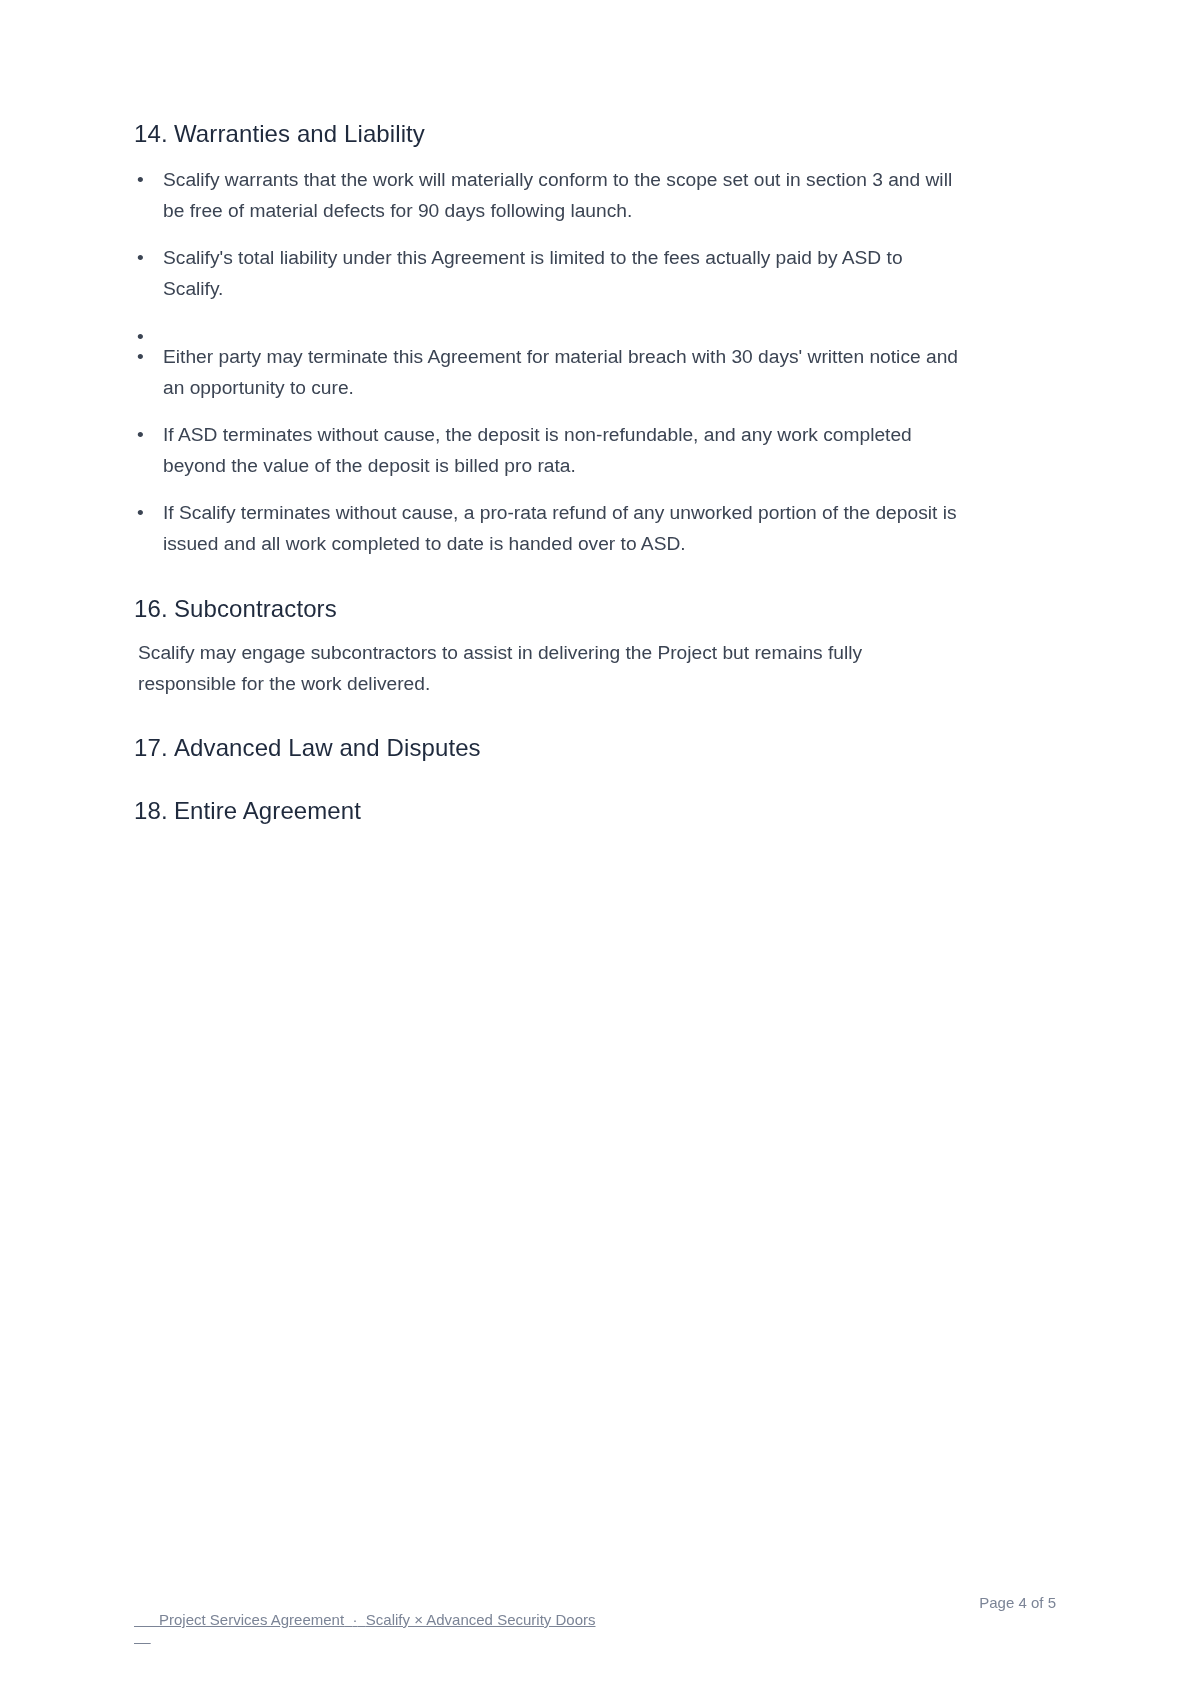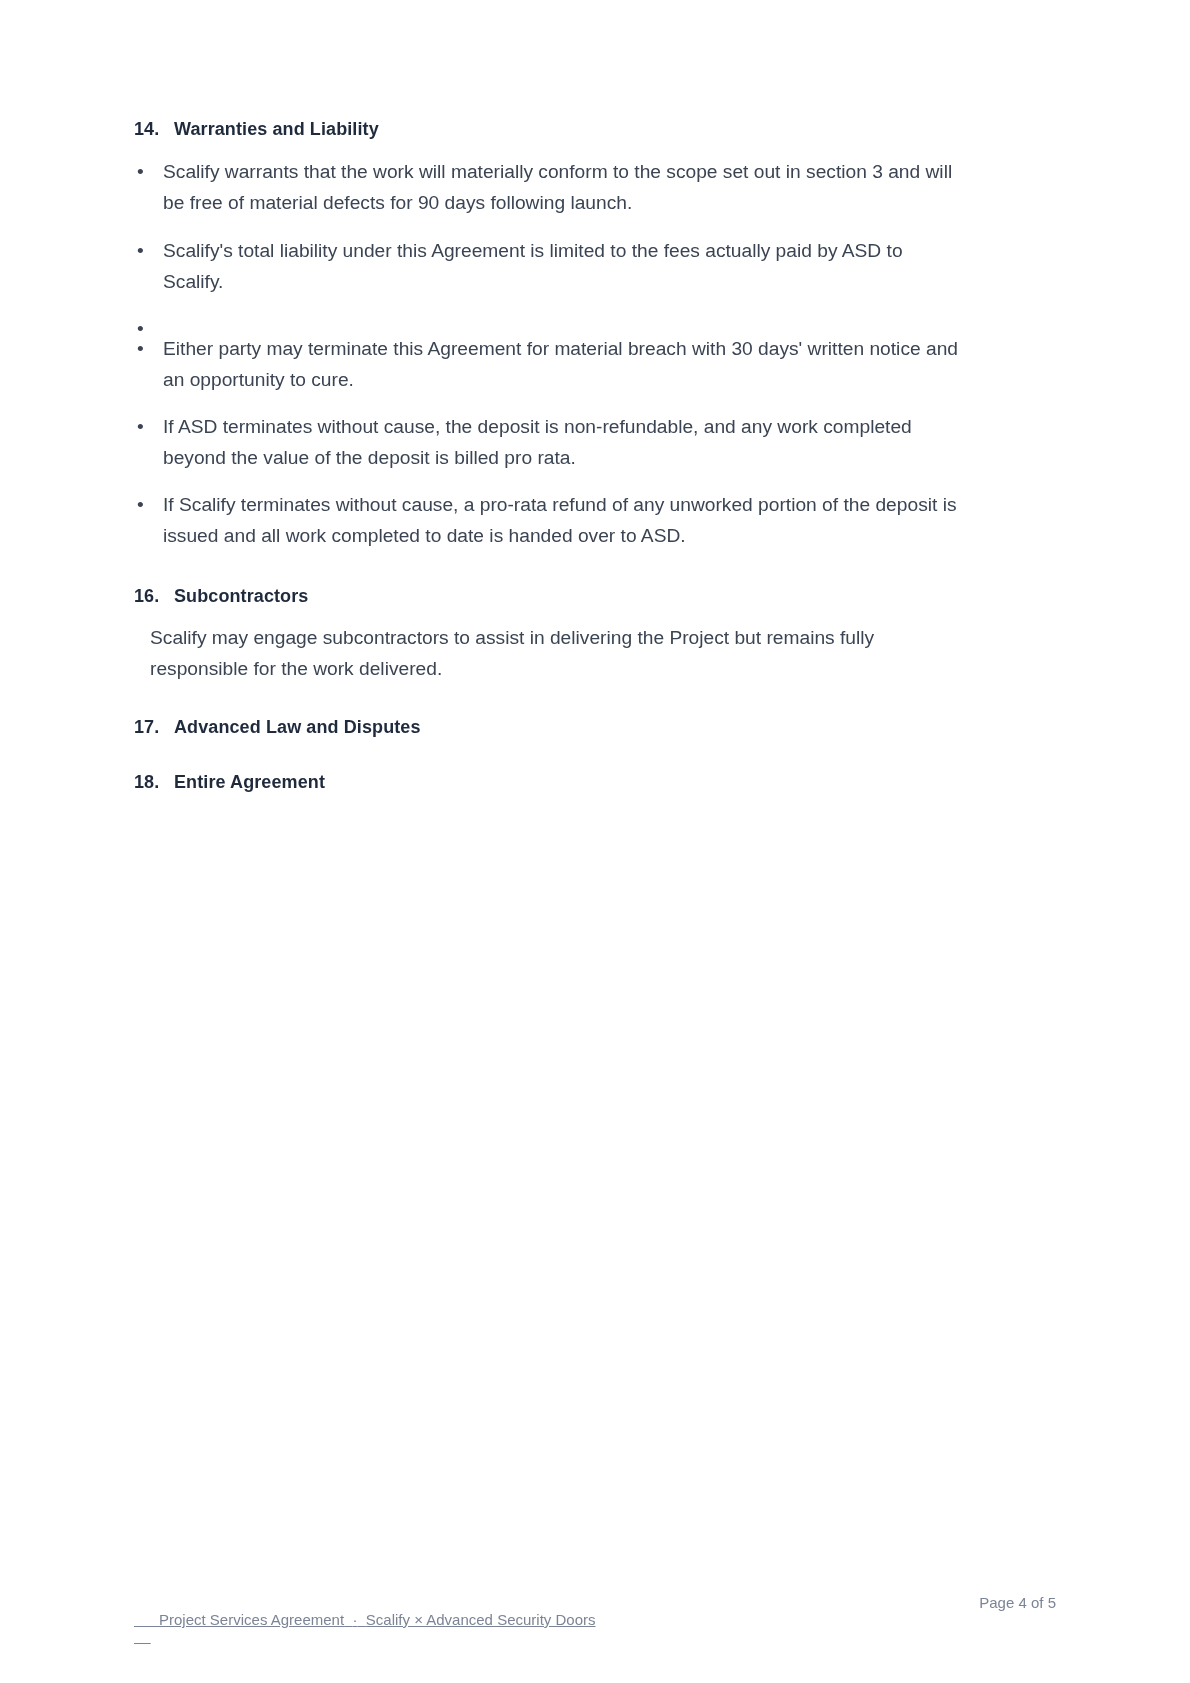--- a/index.html
+++ b/index.html
@@ -18,22 +18,22 @@
     box-sizing: border-box;
     overflow: hidden;
   }
   .content {
     position: absolute;
     left: 134px;
     top: 118px;
     width: 830px;
   }
   .sec-heading {
-    font-size: 18px;
-    font-weight: bold;
+    font-size: 24px;
+    font-weight: normal;
     color: #1f2a3d;
     letter-spacing: 0.1px;
     margin: 0;
     padding: 0;
     line-height: 1.3;
     display: flex;
     align-items: baseline;
   }
   .sec-num {
     min-width: 40px;
@@ -66,21 +66,21 @@
   ul.bullets li:last-child { margin-bottom: 0; }
   ul.bullets li .bullet-dot {
     position: absolute;
     left: 3px;
     top: 0;
     color: #3b4453;
     font-size: 19.2px;
     line-height: 1.62;
   }
   p.para {
-    margin: 16px;
+    margin: 4px;
     margin-top: 13px;
     color: #3b4453;
     font-size: 19.2px;
     line-height: 1.62;
   }
   .footer {
     position: absolute;
     left: 134px;
     right: 134px;
     top: 1594px;

